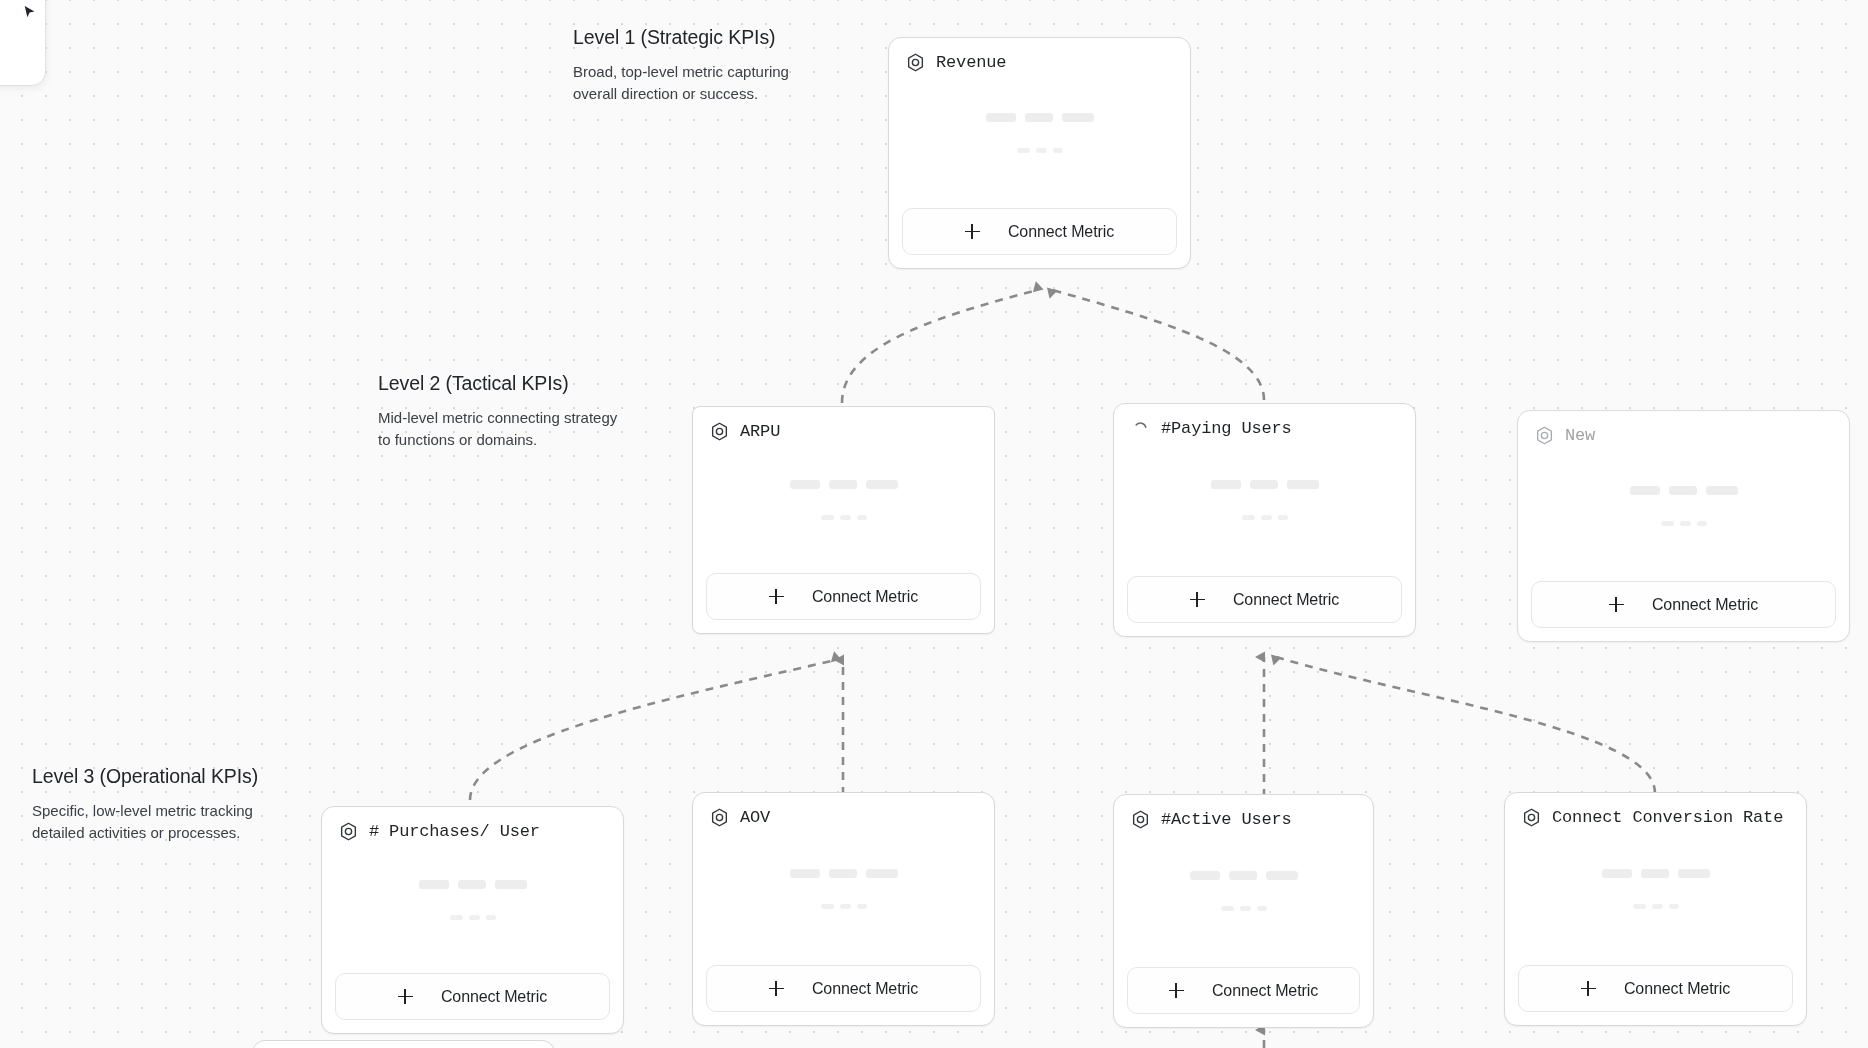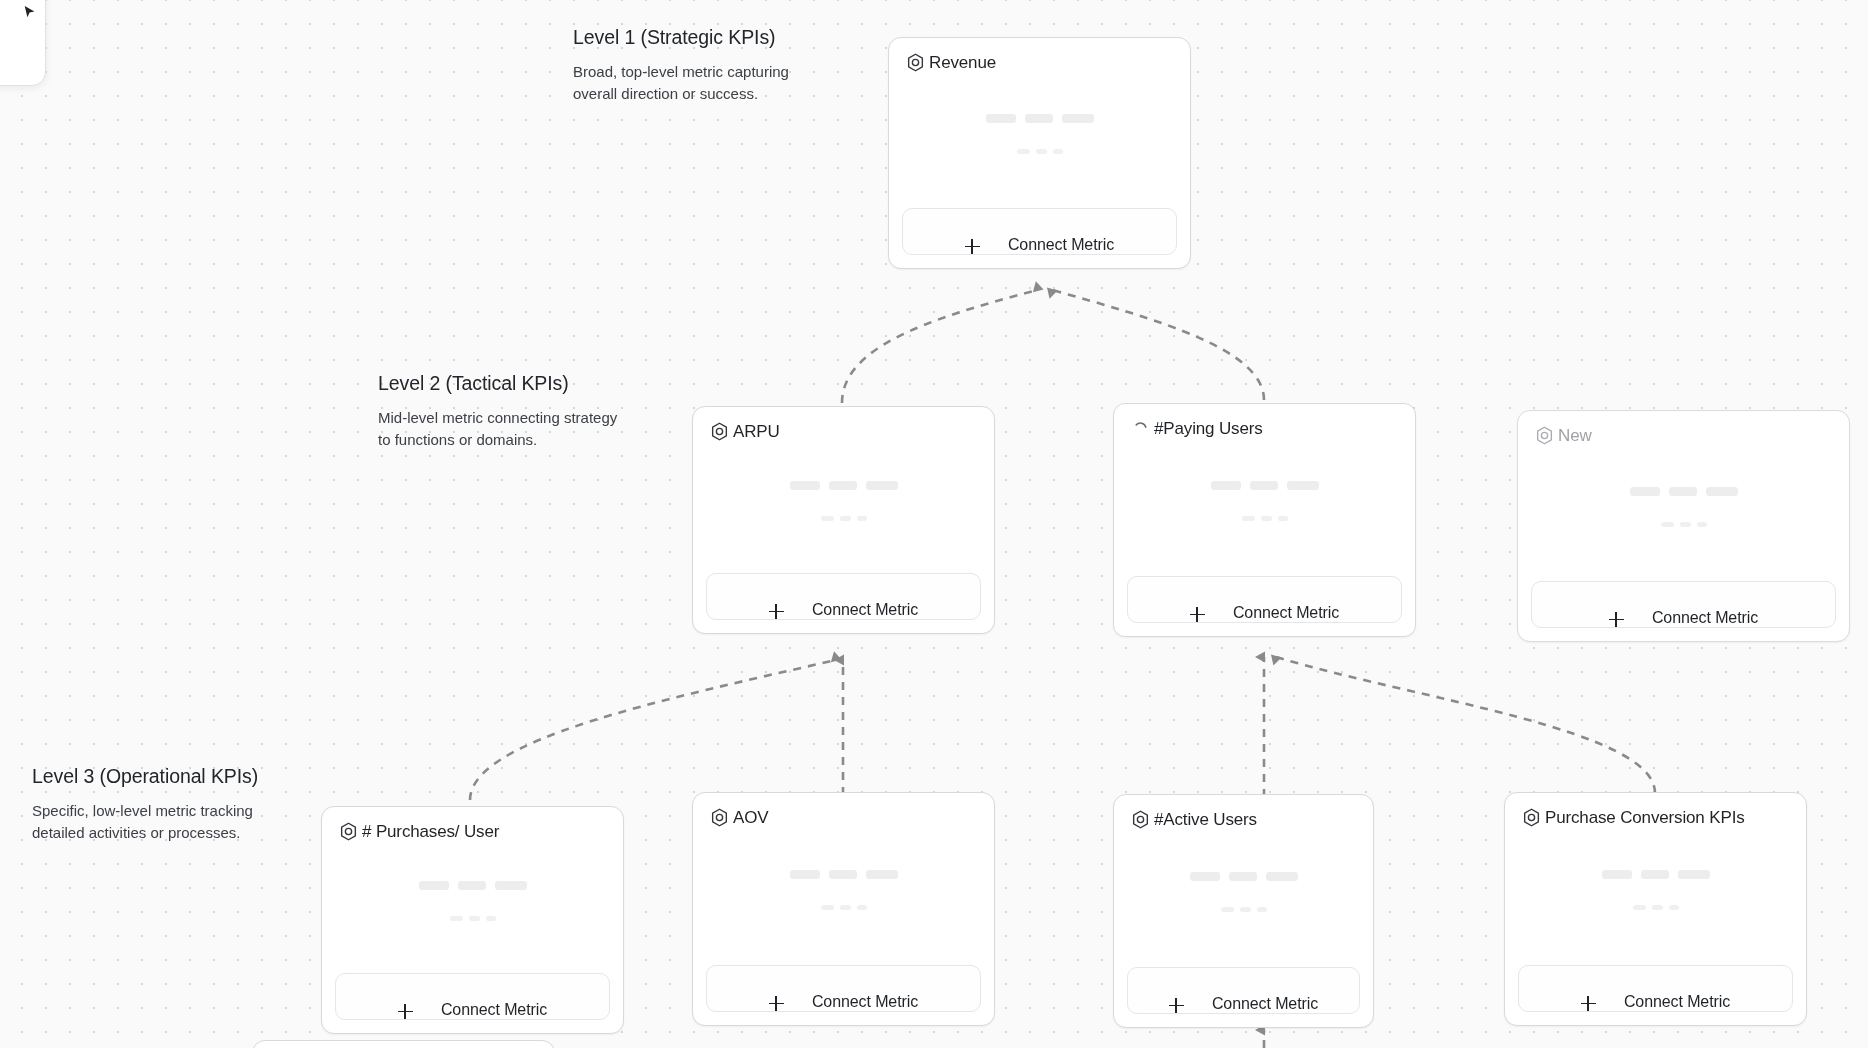--- a/index.html
+++ b/index.html
@@ -65,24 +65,25 @@
     z-index: 2;
     display: flex;
     flex-direction: column;
   }
   .card.dim {
     border-color: #dcdcdc;
   }
 
   .card-header {
     display: flex;
-    align-items: flex-start;
-    gap: 4px;
+    align-items: flex-end;
+    gap: 11px;
     padding: 15px 17px 0 17px;
     flex: 0 0 auto;
+    font-family: Liberation Mono, monospace;
   }
   .card-icon {
     width: 19px;
     height: 19px;
     flex: 0 0 auto;
     display: block;
   }
   .card-title {
     font-size: 17px;
     color: #1f2226;
@@ -117,21 +118,21 @@
   .skel-row.small .s3 { width: 10px; }
 
   
   .connect-btn {
     margin: 8px 13px 13px 13px;
     height: 47px;
     border: 1px solid #e6e6e6;
     border-radius: 10px;
     background: #fefefe;
     display: flex;
-    align-items: flex-end;
+    align-items: center;
     justify-content: center;
     gap: 28px;
     cursor: pointer;
     flex: 0 0 auto;
   }
   .plus-icon {
     width: 15px; height: 15px;
     position: relative;
     flex: 0 0 auto;
   }
@@ -239,21 +240,21 @@
           <span class="skel s2"></span>
           <span class="skel s3"></span>
       </div>
     </div>
     <div class="connect-btn">
       <span class="plus-icon"></span>
       <span class="connect-label">Connect Metric</span>
     </div>
   </div>
 
-  <div class="card" style="left:692px; top:406px; width:303px; height:228px;">
+  <div class="card" style="left:692px; top:406px; width:303px; height:228px;border-radius:8px;">
     <div class="card-header">
       <svg class="card-icon" viewBox="0 0 20 20" xmlns="http://www.w3.org/2000/svg">
         <path d="M10 1.3 L17.2 5.4 L17.2 14.6 L10 18.7 L2.8 14.6 L2.8 5.4 Z" fill="none" stroke="#33363b" stroke-width="1.45" stroke-linejoin="round"></path>
         <circle cx="10" cy="10" r="3.3" fill="none" stroke="#33363b" stroke-width="1.45"></circle>
       </svg>
       <span class="card-title">ARPU</span>
     </div>
     <div class="card-body">
       <div class="skel-row big">
         <span class="skel s1"></span>
@@ -400,21 +401,21 @@
       <span class="connect-label">Connect Metric</span>
     </div>
   </div>
 
   <div class="card" style="left:1504px; top:792px; width:303px; height:234px;">
     <div class="card-header">
       <svg class="card-icon" viewBox="0 0 20 20" xmlns="http://www.w3.org/2000/svg">
         <path d="M10 1.3 L17.2 5.4 L17.2 14.6 L10 18.7 L2.8 14.6 L2.8 5.4 Z" fill="none" stroke="#33363b" stroke-width="1.45" stroke-linejoin="round"></path>
         <circle cx="10" cy="10" r="3.3" fill="none" stroke="#33363b" stroke-width="1.45"></circle>
       </svg>
-      <span class="card-title">Purchase Conversion KPIs</span>
+      <span class="card-title">Connect Conversion Rate</span>
     </div>
     <div class="card-body">
       <div class="skel-row big">
         <span class="skel s1"></span>
           <span class="skel s2"></span>
           <span class="skel s3"></span>
       </div>
       <div class="skel-row small">
         <span class="skel s1"></span>
           <span class="skel s2"></span>

